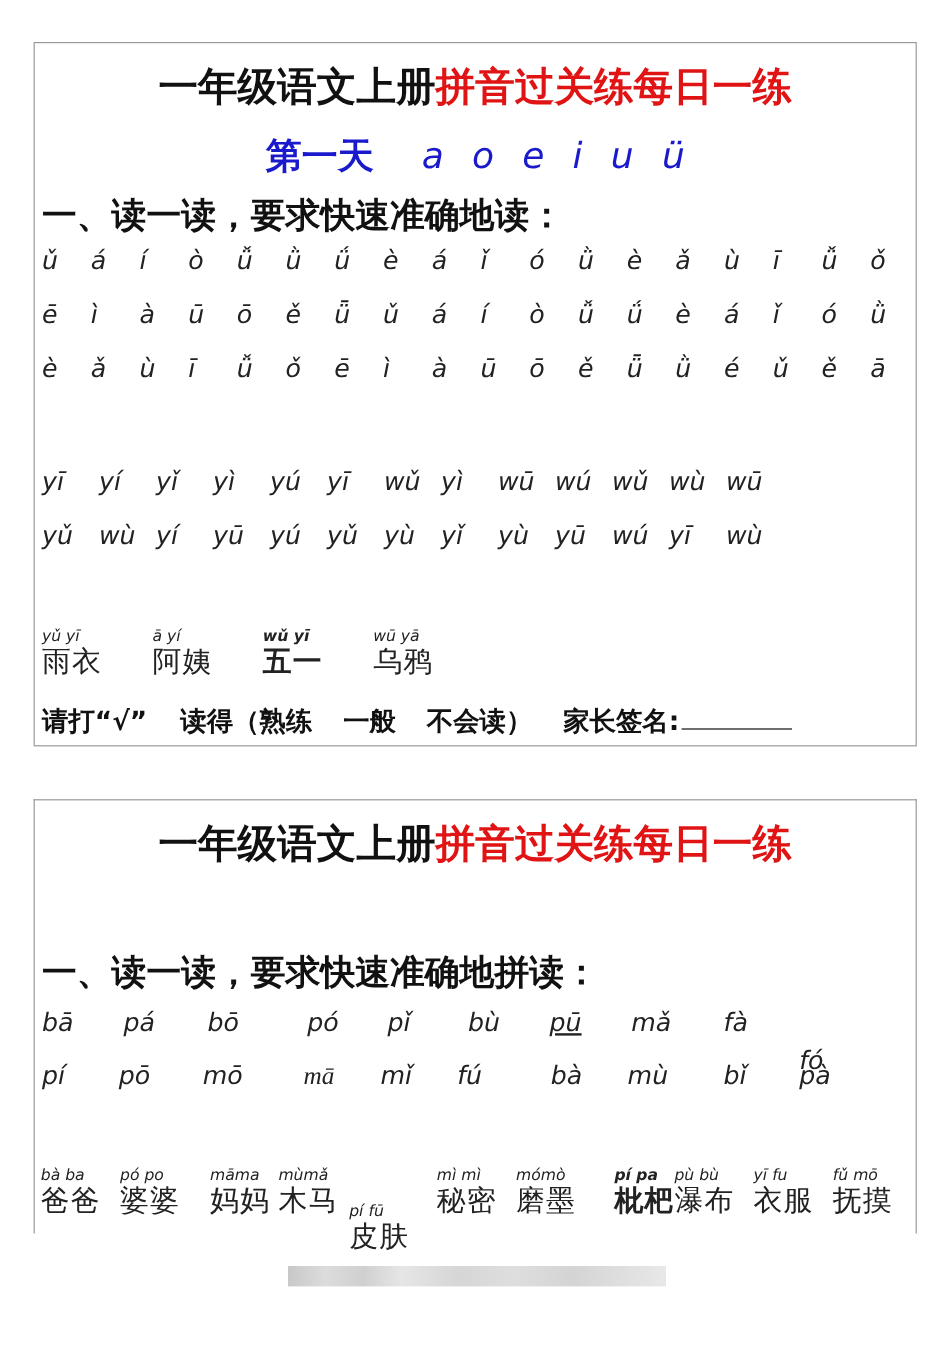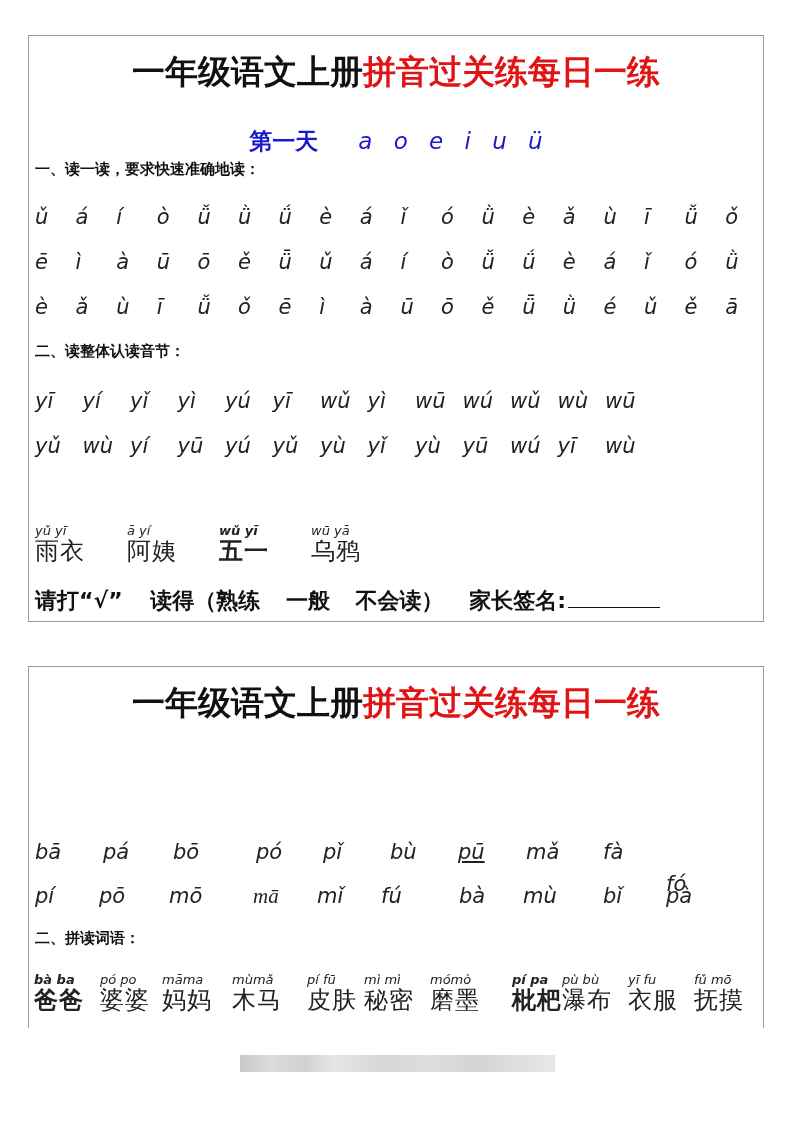--- a/index.html
+++ b/index.html
@@ -7,24 +7,24 @@
          font-family:"DejaVu Sans", "Liberation Sans", sans-serif; color:#111; }
   .card { position:absolute; left:28px; width:736px; background:#fff;
           border:1px solid #9a9a9a; box-sizing:border-box; }
   #card1 { top:35px; height:587px; }
   #card2 { top:666px; height:362px; border-bottom:none; }
   .title { position:absolute; left:0; right:0; text-align:center;
            font-size:33px; font-weight:bold; letter-spacing:0px; white-space:nowrap; }
   .title .black { color:#111; }
   .title .red { color:#e01414; }
   .subtitle { position:absolute; left:0; right:0; text-align:center;
-              font-size:23px; font-weight:bold; color:#1a1acc; white-space:nowrap;margin-top:16px; }
+              font-size:30px; font-weight:bold; color:#1a1acc; white-space:nowrap; }
   .subtitle .letters { font-family:"DejaVu Sans", sans-serif; font-style:italic;
                        font-weight:normal; margin-left:40px; word-spacing:14px; }
-  .heading { position:absolute; left:6px; font-size:15px; font-weight:bold;
+  .heading { position:absolute; left:6px; font-size:29px; font-weight:bold;
              white-space:nowrap; color:#111; }
   .row { position:absolute; left:0; height:30px; }
   .syl { position:absolute; font-family:"DejaVu Sans", sans-serif; font-style:italic;
          font-size:21px; color:#222; white-space:nowrap; }
   .word { position:absolute; text-align:left; }
   .word .py { display:block; font-family:"DejaVu Sans", sans-serif; font-style:italic;
               font-size:13px; color:#222; white-space:nowrap; line-height:14px; }
   .word .hz { display:block; font-family:"DejaVu Serif", serif; font-size:24px;
               color:#222; white-space:nowrap; line-height:26px; letter-spacing:1px; }
   .footer { position:absolute; left:6px; top:550px; font-size:22px; font-weight:bold;
@@ -101,21 +101,20 @@
       <span class="syl" style="left: 412px;">ō</span>
       <span class="syl" style="left: 452.6px;">ě</span>
       <span class="syl" style="left: 493.2px;">ǖ</span>
       <span class="syl" style="left: 533.8px;">ǜ</span>
       <span class="syl" style="left: 574.4px;">é</span>
       <span class="syl" style="left: 615px;">ǔ</span>
       <span class="syl" style="left: 655.6px;">ě</span>
       <span class="syl" style="left: 696.2px;">ā</span>
     </div>
 
-  <div class="heading" style="top:306px;">二、读整体认读音节：</div>
   <div class="row" style="top:353px;" id="c1s1r0">
       <span class="syl" style="left: 6px;">yī</span>
       <span class="syl" style="left: 53.5px;">yí</span>
       <span class="syl" style="left: 101px;">yǐ</span>
       <span class="syl" style="left: 148.5px;">yì</span>
       <span class="syl" style="left: 196px;">yú</span>
       <span class="syl" style="left: 243.5px;">yī</span>
       <span class="syl" style="left: 291px;">wǔ</span>
       <span class="syl" style="left: 338.5px;">yì</span>
       <span class="syl" style="left: 386px;">wū</span>
@@ -166,20 +165,21 @@
     <span style="margin-left:18px;">不会读</span><span>）</span>
     <span style="margin-left:18px;margin-top:24px;">家长签名:</span><span class="sigline"></span>
   </div>
 </div>
 
 <div class="card" id="card2">
   <div class="title" style="top:14px;">
     <span class="black">一年级语文上册</span><span class="red">拼音过关练每日一练</span>
   </div>
 
+  <div class="heading" style="top:124px;">一、读一读，要求快速准确地拼读：</div>
   <div class="row" style="top:173px;" id="c2s0r0">
       <span class="syl" style="left: 6px;">bā</span>
       <span class="syl" style="left: 74px;">pá</span>
       <span class="syl" style="left: 144px;">bō</span>
       <span class="syl" style="left: 227px;">pó</span>
       <span class="syl" style="left: 294px;">pǐ</span>
       <span class="syl" style="left: 361px;">bù</span>
       <span class="syl" style="left: 429px; text-decoration: underline;">pū</span>
       <span class="syl" style="left: 497px;">mǎ</span>
       <span class="syl" style="left: 574px;">fà</span>
@@ -191,39 +191,38 @@
       <span class="syl" style="left: 140px;">mō</span>
       <span class="syl" style="left: 224px; font-family: Liberation Serif, serif;">mā</span>
       <span class="syl" style="left: 288px;">mǐ</span>
       <span class="syl" style="left: 352px;">fú</span>
       <span class="syl" style="left: 430px;">bà</span>
       <span class="syl" style="left: 494px;">mù</span>
       <span class="syl" style="left: 574px;">bǐ</span>
       <span class="syl" style="left: 637px;">pà</span>
     </div>
 
-  <div class="heading" style="top:262px;">二、拼读词语：</div>
   <div class="row" style="top:306px; height:50px;" id="c2words">
-      <div class="word" style="left: 5px; font-weight: bold;">
+      <div class="word" style="left: 5px;">
         <span class="py">bà ba</span>
         <span class="hz">爸爸</span>
       </div>
       <div class="word" style="left: 71px;">
         <span class="py">pó po</span>
         <span class="hz">婆婆</span>
       </div>
-      <div class="word" style="left: 133px;">
+      <div class="word" style="left: 146px;">
         <span class="py">māma</span>
         <span class="hz">妈妈</span>
       </div>
       <div class="word" style="left: 203px;">
         <span class="py">mùmǎ</span>
         <span class="hz">木马</span>
       </div>
-      <div class="word" style="left: 278px;">
+      <div class="word" style="left: 262px; margin-top: 30px;">
         <span class="py">pí fū</span>
         <span class="hz">皮肤</span>
       </div>
       <div class="word" style="left: 335px;">
         <span class="py">mì mì</span>
         <span class="hz">秘密</span>
       </div>
       <div class="word" style="left: 401px;">
         <span class="py">mómò</span>
         <span class="hz">磨墨</span>

